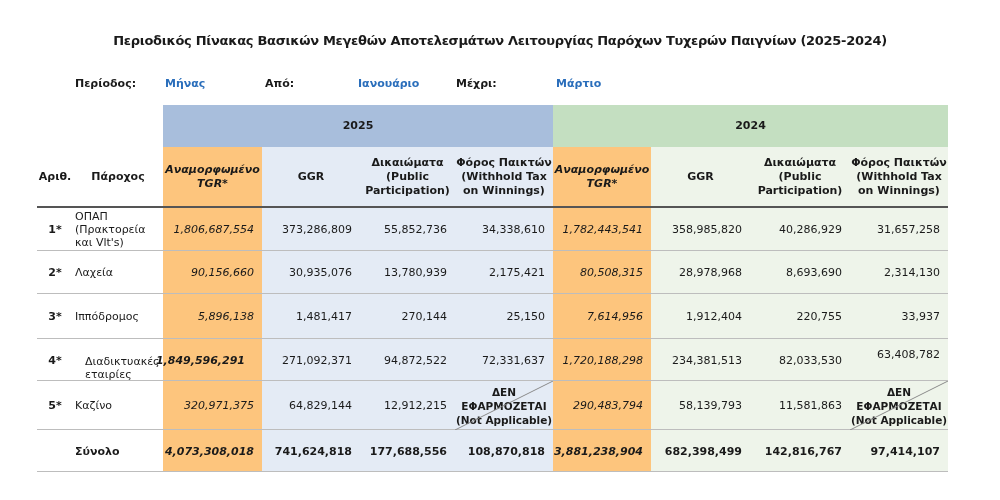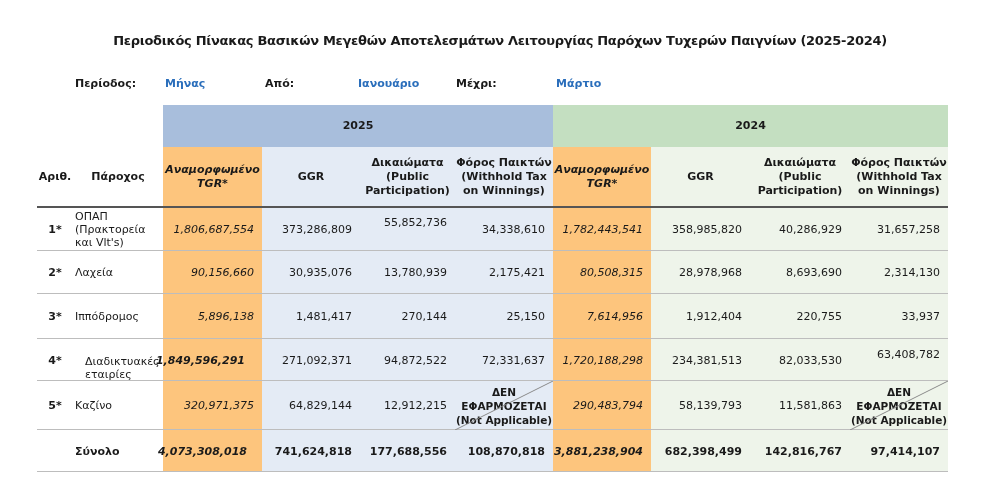--- a/index.html
+++ b/index.html
@@ -61,21 +61,21 @@
     <div class="cell c hdr" style="left: 750px; top: 147px; width: 100px; height: 60px; flex-direction: column;">Δικαιώματα<br>(Public<br>Participation)</div>
     <div class="cell c hdr" style="left: 850px; top: 147px; width: 98px; height: 60px; flex-direction: column;">Φόρος Παικτών<br>(Withhold Tax<br>on Winnings)</div>
     <div class="cell c b" style="left: 37px; top: 207px; width: 36px; height: 44px;">1*</div>
     <div class="cell l" style="left: 75px; top: 207px; width: 88px; height: 44px; line-height: 13px; flex-direction: column; align-items: flex-start; justify-content: center;">
       <div>ΟΠΑΠ</div>
       <div>(Πρακτορεία</div>
       <div>και Vlt's)</div>
     </div>
     <div class="cell r it" style="left: 163px; top: 207px; width: 99px; height: 44px; border-radius: 21px;">1,806,687,554</div>
     <div class="cell r" style="left: 262px; top: 207px; width: 98px; height: 44px;">373,286,809</div>
-    <div class="cell r" style="left: 360px; top: 200px; width: 95px; height: 44px;">55,852,736</div>
+    <div class="cell r" style="left: 360px; top: 207px; width: 95px; height: 44px;">55,852,736</div>
     <div class="cell r" style="left: 455px; top: 207px; width: 98px; height: 44px;">34,338,610</div>
     <div class="cell r it" style="left: 553px; top: 207px; width: 98px; height: 44px;">1,782,443,541</div>
     <div class="cell r" style="left: 651px; top: 207px; width: 99px; height: 44px;">358,985,820</div>
     <div class="cell r" style="left: 750px; top: 207px; width: 100px; height: 44px;">40,286,929</div>
     <div class="cell r" style="left: 850px; top: 207px; width: 98px; height: 44px;">31,657,258</div>
     <div class="cell c b" style="left: 37px; top: 251px; width: 36px; height: 43px;">2*</div>
     <div class="cell l" style="left: 75px; top: 251px; width: 88px; height: 43px; line-height: 13px; flex-direction: column; align-items: flex-start; justify-content: center;">
       <div>Λαχεία</div>
     </div>
     <div class="cell r it" style="left: 163px; top: 251px; width: 99px; height: 43px;">90,156,660</div>
@@ -134,21 +134,21 @@
       <div>ΕΦΑΡΜΟΖΕΤΑΙ</div>
       <div>(Not Applicable)</div>
     </div>
     <svg class="diag" width="98" height="49" style="left: 850px; top: 381px;">
       <line x1="0" y1="49" x2="98" y2="0" stroke="#8a8a8a" stroke-width="1"></line>
     </svg>
     <div class="cell c b" style="left: 37px; top: 430px; width: 36px; height: 42px;"></div>
     <div class="cell l b" style="left: 75px; top: 430px; width: 88px; height: 42px; line-height: 13px; flex-direction: column; align-items: flex-start; justify-content: center;">
       <div>Σύνολο</div>
     </div>
-    <div class="cell r it b" style="left: 156px; top: 430px; width: 99px; height: 42px;">4,073,308,018</div>
+    <div class="cell r it b" style="left: 163px; top: 430px; width: 99px; height: 42px;">4,073,308,018</div>
     <div class="cell r b" style="left: 262px; top: 430px; width: 98px; height: 42px;">741,624,818</div>
     <div class="cell r b" style="left: 360px; top: 430px; width: 95px; height: 42px;">177,688,556</div>
     <div class="cell r b" style="left: 455px; top: 430px; width: 98px; height: 42px;">108,870,818</div>
     <div class="cell r it b" style="left: 553px; top: 430px; width: 98px; height: 42px; padding-left: 12px;">3,881,238,904</div>
     <div class="cell r b" style="left: 651px; top: 430px; width: 99px; height: 42px;">682,398,499</div>
     <div class="cell r b" style="left: 750px; top: 430px; width: 100px; height: 42px;">142,816,767</div>
     <div class="cell r b" style="left: 850px; top: 430px; width: 98px; height: 42px;">97,414,107</div>
   </div>
 
 </body></html>

